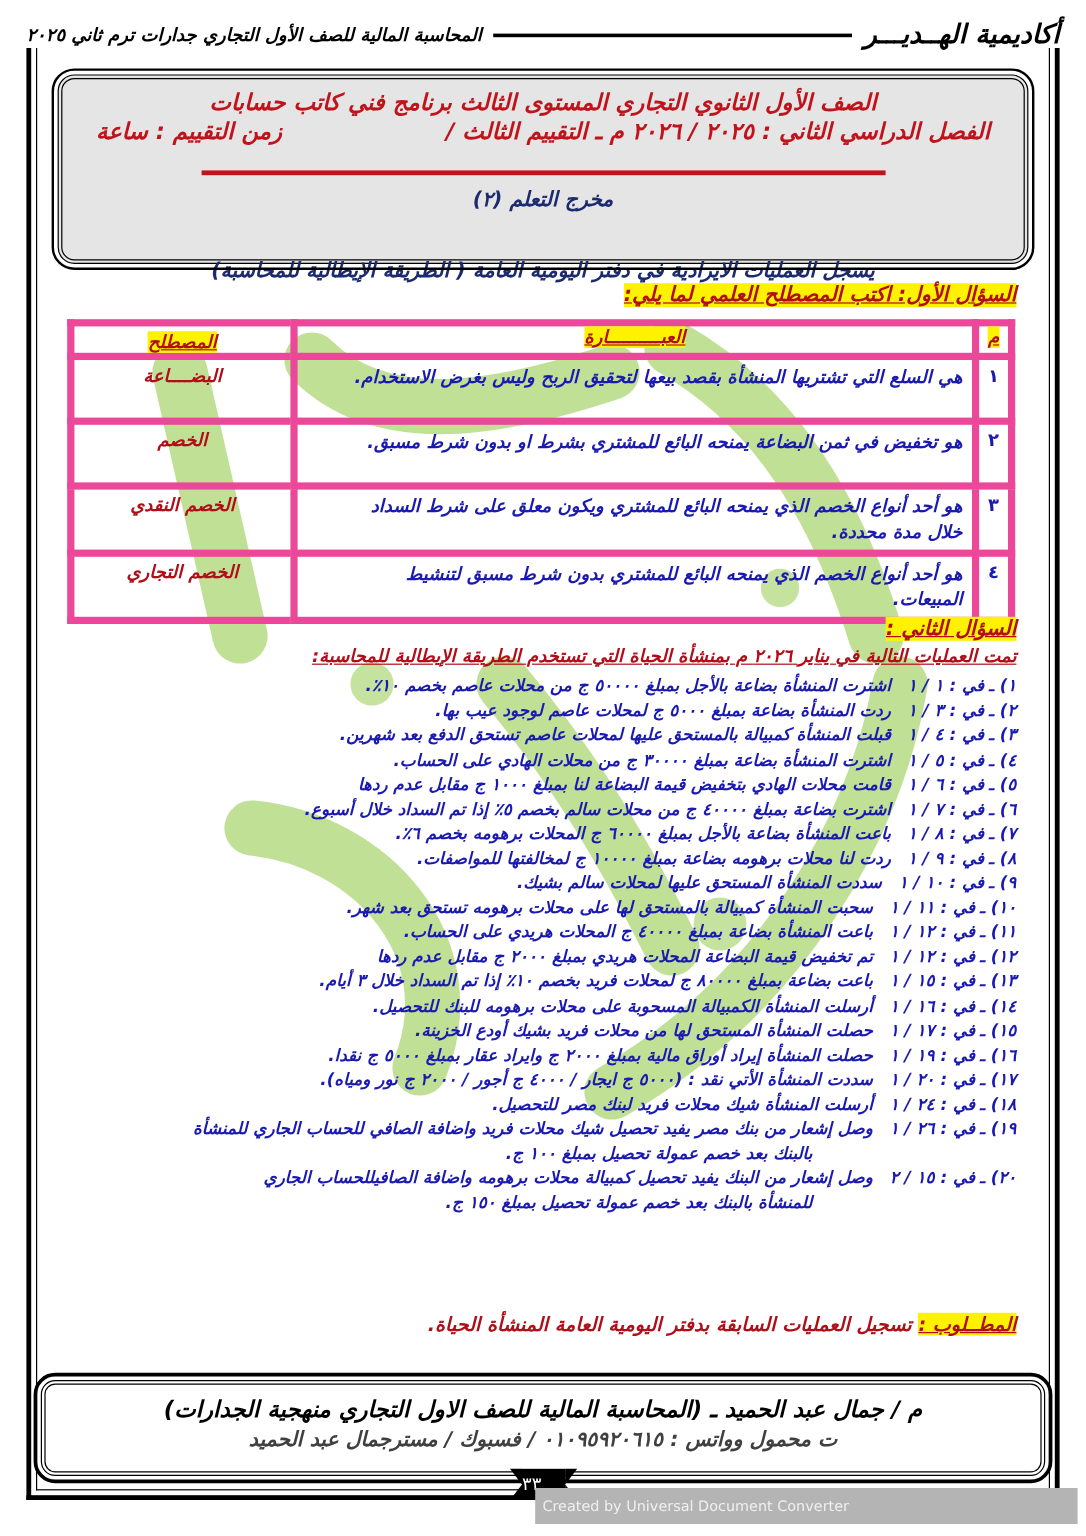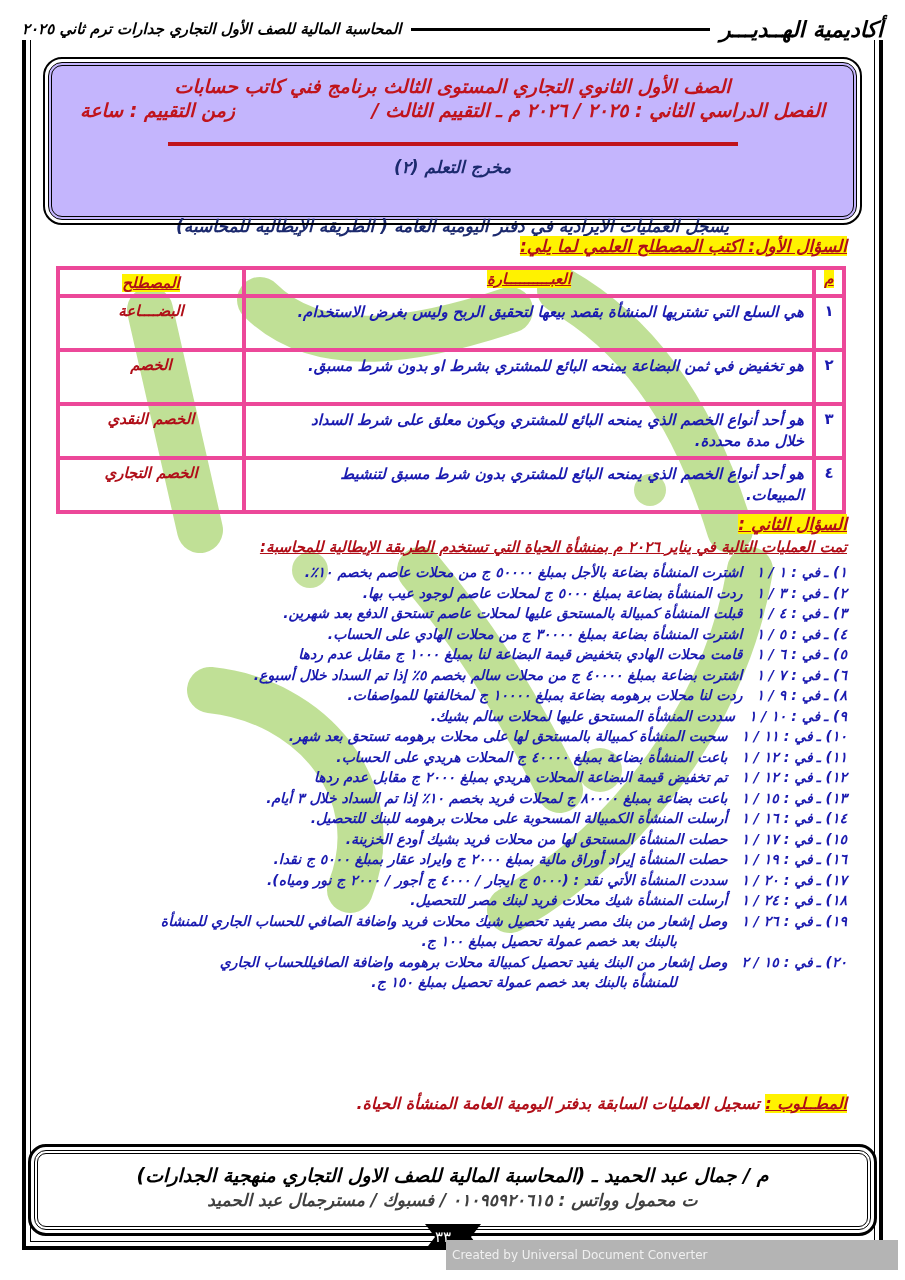--- a/index.html
+++ b/index.html
@@ -10,37 +10,37 @@
     .top-header { position: absolute; top: 14px; left: 22px; right: 22px; height: 30px; display: flex; align-items: center; justify-content: space-between; font-weight: bold; font-style: italic; color: #000; }
     .top-header .brand { font-size: 22px; }
     .top-header .rule { flex: 1; height: 3px; background: #000; margin: 0 10px; }
     .top-header .subject { font-size: 15px; }
 
     
     .page-frame { position: absolute; top: 40px; left: 22px; right: 22px; bottom: 30px; border-left: 4px solid #000; border-right: 4px solid #000; border-bottom: 4px solid #000; }
     .page-frame::before { content: ""; position: absolute; top: 0; left: 4px; right: 4px; bottom: 4px; border-left: 1px solid #000; border-right: 1px solid #000; border-bottom: 1px solid #000; }
 
     
-    .title-box { position: absolute; top: 62px; left: 48px; right: 48px; height: 158px; border: 4px double #000; outline: 2px solid #000; outline-offset: 3px; border-radius: 14px; text-align: center; padding-top: 8px; background: #c4b5fd; }
+    .title-box { position: absolute; top: 62px; left: 48px; right: 48px; height: 158px; border: 4px double #000; outline: 2px solid #000; outline-offset: 3px; border-radius: 14px; text-align: center; padding-top: 8px; background: #e5e5e5; }
     .title-line1 { font-size: 19px; font-weight: bold; font-style: italic; color: #c0141c; line-height: 24px; }
     .title-line2 { font-size: 19px; font-weight: bold; font-style: italic; color: #c0141c; line-height: 24px; display: flex; justify-content: space-between; padding: 0 28px; }
     .title-rule { width: 570px; height: 4px; background: #c0141c; margin: 20px auto 10px; }
     .outcome-title { font-size: 17px; font-weight: bold; font-style: italic; color: #1c2a6e; line-height: 22px; }
     .outcome-desc { font-size: 17px; font-weight: bold; font-style: italic; color: #1c2a6e; line-height: 24px; margin-top: 36px; }
 
     
     .watermark { position: absolute; top: 270px; left: 90px; width: 720px; height: 720px; pointer-events: none; z-index: 0; }
 
     
     .q-heading { position: absolute; font-size: 17px; font-weight: bold; font-style: italic; color: #b00e18; z-index: 2; }
     .q-heading .hl { background: #fff200; text-decoration: underline; }
     .q1-heading { top: 236px; right: 58px; }
 
     table.terms { position: absolute; top: 266px; left: 56px; width: 790px; border-collapse: collapse; z-index: 2; }
-    table.terms td, table.terms th { border: 4px solid #ec4899; vertical-align: top; }
+    table.terms td, table.terms th { border: 6px solid #ec4899; vertical-align: top; }
     table.terms th { height: 28px; font-size: 15px; font-weight: bold; font-style: italic; color: #b00e18; text-align: center; }
     table.terms th span { background: #fff200; text-decoration: underline; }
     table.terms .col-m { width: 30px; text-align: center; }
     table.terms .col-term { width: 186px; text-align: center; font-size: 15px; font-weight: bold; font-style: italic; color: #b00e18; padding-top: 4px; }
     table.terms .col-desc { font-size: 15px; font-weight: bold; font-style: italic; color: #1a1ab0; padding: 4px 8px 4px 40px; line-height: 21px; text-align: right; }
     table.terms td.col-m { font-size: 15px; font-weight: bold; color: #1a1ab0; padding-top: 4px; }
     table.terms tr.row { height: 54px; }
 
     
     .q2-heading { top: 514px; right: 58px; }
@@ -144,20 +144,21 @@
 </div>
 <div class="q2-intro">تمت العمليات التالية في يناير ٢٠٢٦ م بمنشأة الحياة التي تستخدم الطريقة الإيطالية للمحاسبة:</div>
 
 <ol class="ops">
   <li><span class="num">١) ـ</span><span class="date">في : ١ / ١</span><span>اشترت المنشأة بضاعة بالأجل بمبلغ ٥٠٠٠٠ ج من محلات عاصم بخصم ١٠٪.</span></li>
   <li><span class="num">٢) ـ</span><span class="date">في : ٣ / ١</span><span>ردت المنشأة بضاعة بمبلغ ٥٠٠٠ ج لمحلات عاصم لوجود عيب بها.</span></li>
   <li><span class="num">٣) ـ</span><span class="date">في : ٤ / ١</span><span>قبلت المنشأة كمبيالة بالمستحق عليها لمحلات عاصم تستحق الدفع بعد شهرين.</span></li>
   <li><span class="num">٤) ـ</span><span class="date">في : ٥ / ١</span><span>اشترت المنشأة بضاعة بمبلغ ٣٠٠٠٠ ج من محلات الهادي على الحساب.</span></li>
   <li><span class="num">٥) ـ</span><span class="date">في : ٦ / ١</span><span>قامت محلات الهادي بتخفيض قيمة البضاعة لنا بمبلغ ١٠٠٠ ج مقابل عدم ردها</span></li>
   <li><span class="num">٦) ـ</span><span class="date">في : ٧ / ١</span><span>اشترت بضاعة بمبلغ ٤٠٠٠٠ ج من محلات سالم بخصم ٥٪ إذا تم السداد خلال أسبوع.</span></li>
+  <li><span class="num">٧) ـ</span><span class="date">في : ٨ / ١</span><span>باعت المنشأة بضاعة بالأجل بمبلغ ٦٠٠٠٠ ج المحلات برهومه بخصم ٦٪.</span></li>
   <li><span class="num">٨) ـ</span><span class="date">في : ٩ / ١</span><span>ردت لنا محلات برهومه بضاعة بمبلغ ١٠٠٠٠ ج لمخالفتها للمواصفات.</span></li>
   <li><span class="num">٩) ـ</span><span class="date">في : ١٠ / ١</span><span>سددت المنشأة المستحق عليها لمحلات سالم بشيك.</span></li>
   <li><span class="num">١٠) ـ</span><span class="date">في : ١١ / ١</span><span>سحبت المنشأة كمبيالة بالمستحق لها على محلات برهومه تستحق بعد شهر.</span></li>
   <li><span class="num">١١) ـ</span><span class="date">في : ١٢ / ١</span><span>باعت المنشأة بضاعة بمبلغ ٤٠٠٠٠ ج المحلات هريدي على الحساب.</span></li>
   <li><span class="num">١٢) ـ</span><span class="date">في : ١٢ / ١</span><span>تم تخفيض قيمة البضاعة المحلات هريدي بمبلغ ٢٠٠٠ ج مقابل عدم ردها</span></li>
   <li><span class="num">١٣) ـ</span><span class="date">في : ١٥ / ١</span><span>باعت بضاعة بمبلغ ٨٠٠٠٠ ج لمحلات فريد بخصم ١٠٪ إذا تم السداد خلال ٣ أيام.</span></li>
   <li><span class="num">١٤) ـ</span><span class="date">في : ١٦ / ١</span><span>أرسلت المنشأة الكمبيالة المسحوبة على محلات برهومه للبنك للتحصيل.</span></li>
   <li><span class="num">١٥) ـ</span><span class="date">في : ١٧ / ١</span><span>حصلت المنشأة المستحق لها من محلات فريد بشيك أودع الخزينة.</span></li>
   <li><span class="num">١٦) ـ</span><span class="date">في : ١٩ / ١</span><span>حصلت المنشأة إيراد أوراق مالية بمبلغ ٢٠٠٠ ج وايراد عقار بمبلغ ٥٠٠٠ ج نقدا.</span></li>
   <li><span class="num">١٧) ـ</span><span class="date">في : ٢٠ / ١</span><span>سددت المنشأة الأتي نقد : (٥٠٠٠ ج ايجار / ٤٠٠٠ ج أجور / ٢٠٠٠ ج نور ومياه).</span></li>

